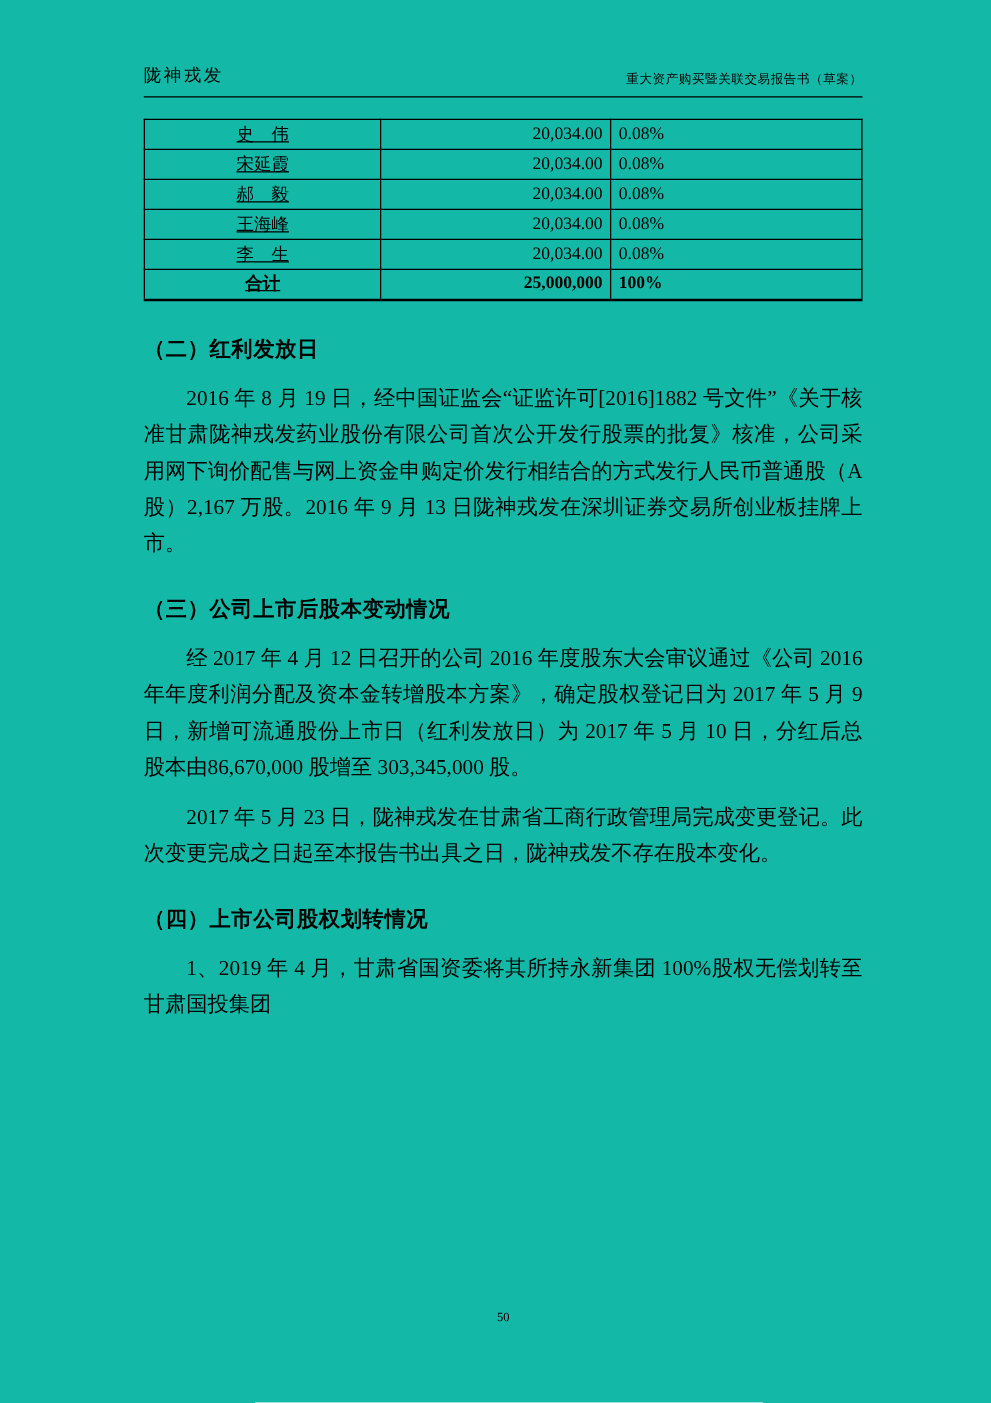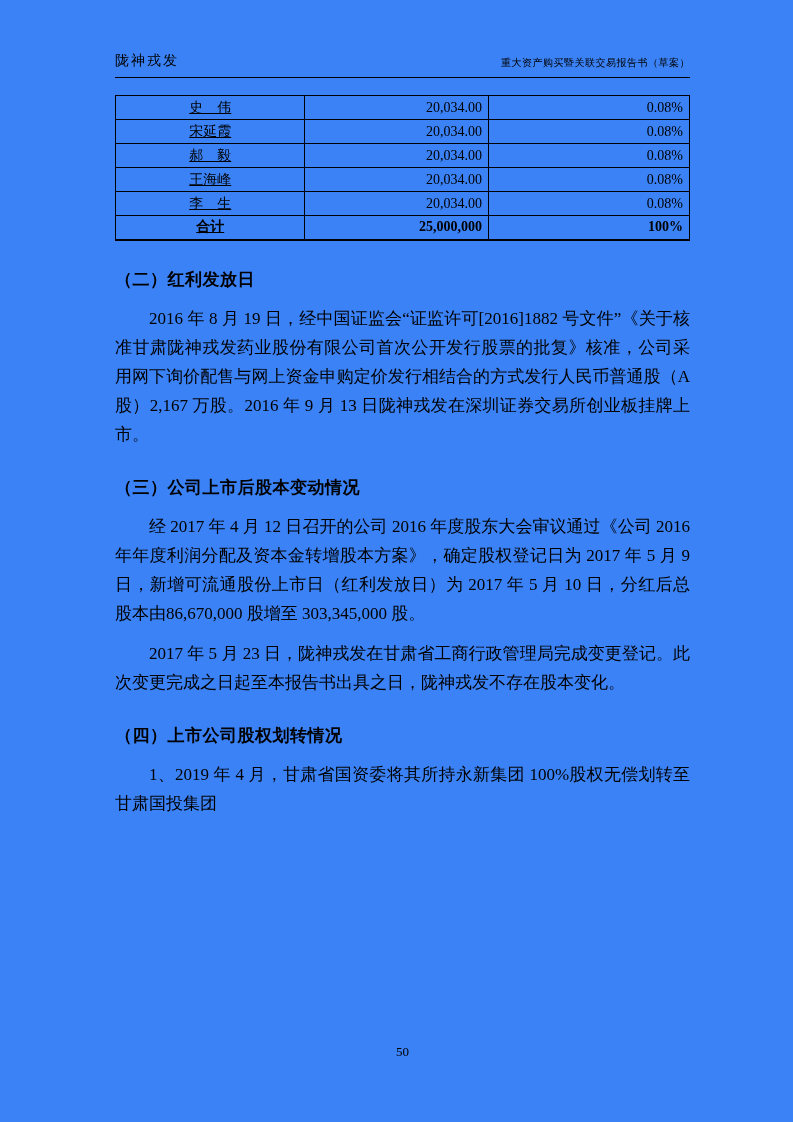--- a/index.html
+++ b/index.html
@@ -7,21 +7,21 @@
   body {
     width:793px; height:1122px;
     font-family:"Liberation Serif","DejaVu Serif",serif;
     color:#000;
     overflow:hidden;
   }
   .page {
     position:relative;
     width:793px; height:1122px;
     padding:52px 103px 0 115px;
-    background:#3b82f6;
+    background:#14b8a6;
   }
   
   .doc-header {
     display:flex;
     justify-content:space-between;
     align-items:flex-end;
     padding-bottom:7px;
     border-bottom:1.5px solid #000;
   }
   .doc-header .h-left { font-size:14px; letter-spacing:2px; }
@@ -35,21 +35,21 @@
     font-size:14px;
   }
   table.tbl td {
     border:1px solid #000;
     height:24px;
     padding:1px 6px;
     vertical-align:middle;
   }
   td.c-name { text-align:center;text-decoration:underline; }
   td.c-val  { text-align:right; padding-right:8px; }
-  td.c-pct  { text-align:right; padding-right:27px; }
+  td.c-pct  { padding-right:27px; }
   tr.total td { font-weight:bold; border-bottom:2.5px solid #000; }
 
   
   h2.sec-head {
     font-family:"Liberation Sans","DejaVu Sans",sans-serif;
     font-size:17px;
     font-weight:bold;
     letter-spacing:0.5px;
     margin:27px 0 13px 0;
   }
@@ -60,21 +60,21 @@
     text-indent:2em;
     margin-bottom:11px;
   }
   
   .page-footer {
     position:absolute;
     left:115px;
     width:575px;
     bottom:62px;
     text-align:center;
-    font-size:13px;
+    font-size:10px;
     margin-top:28px;
   }
 </style>
 </head>
 <body>
 
 <div class="page">
 
   <header class="doc-header">
     <span class="h-left">陇神戎发</span>

